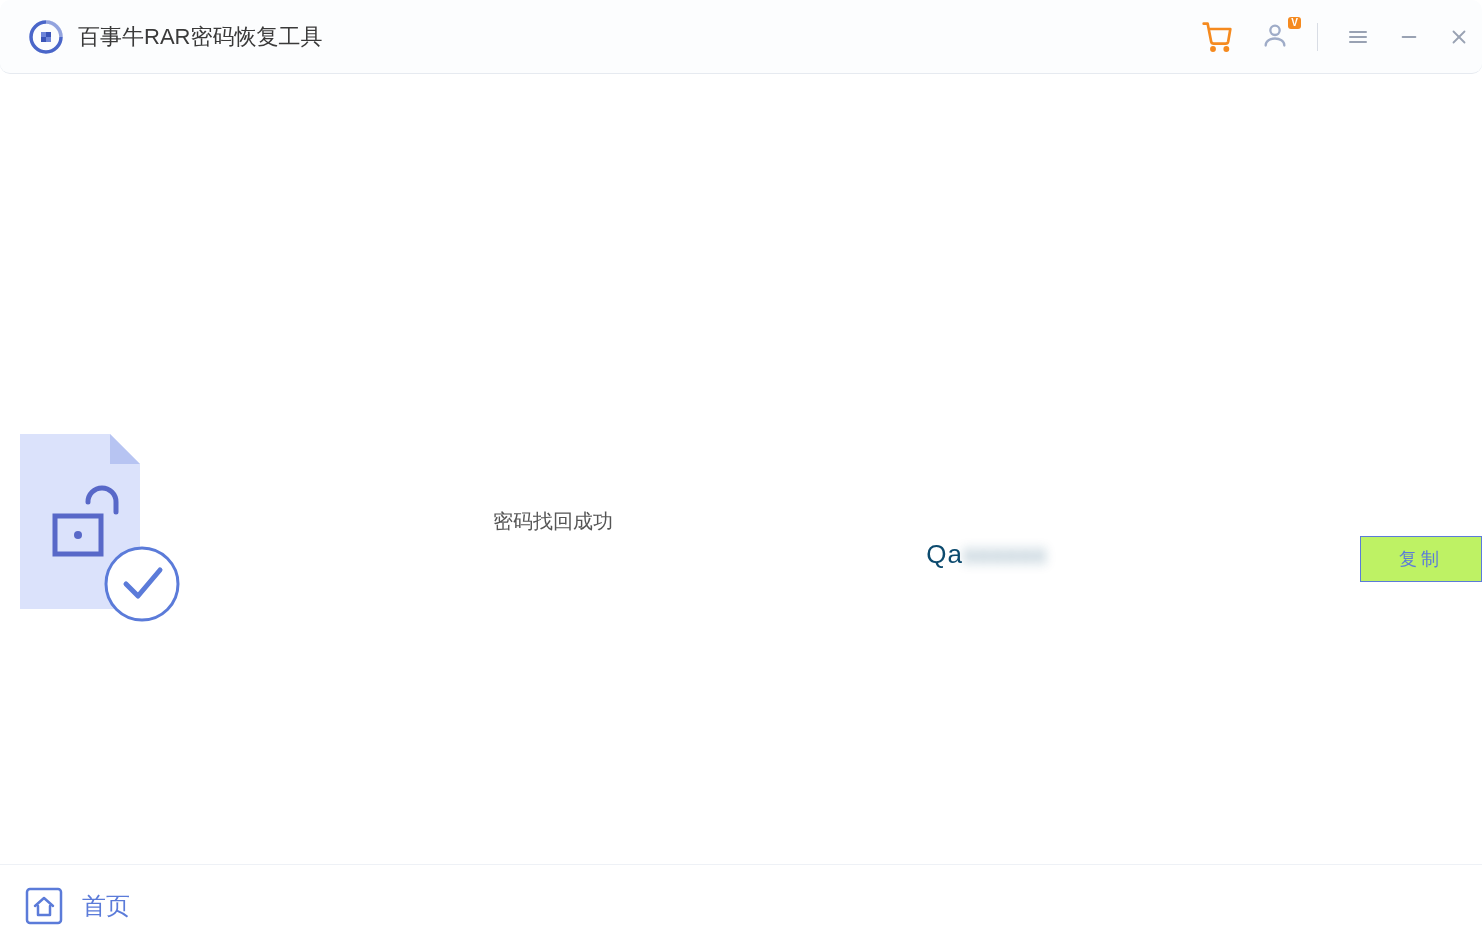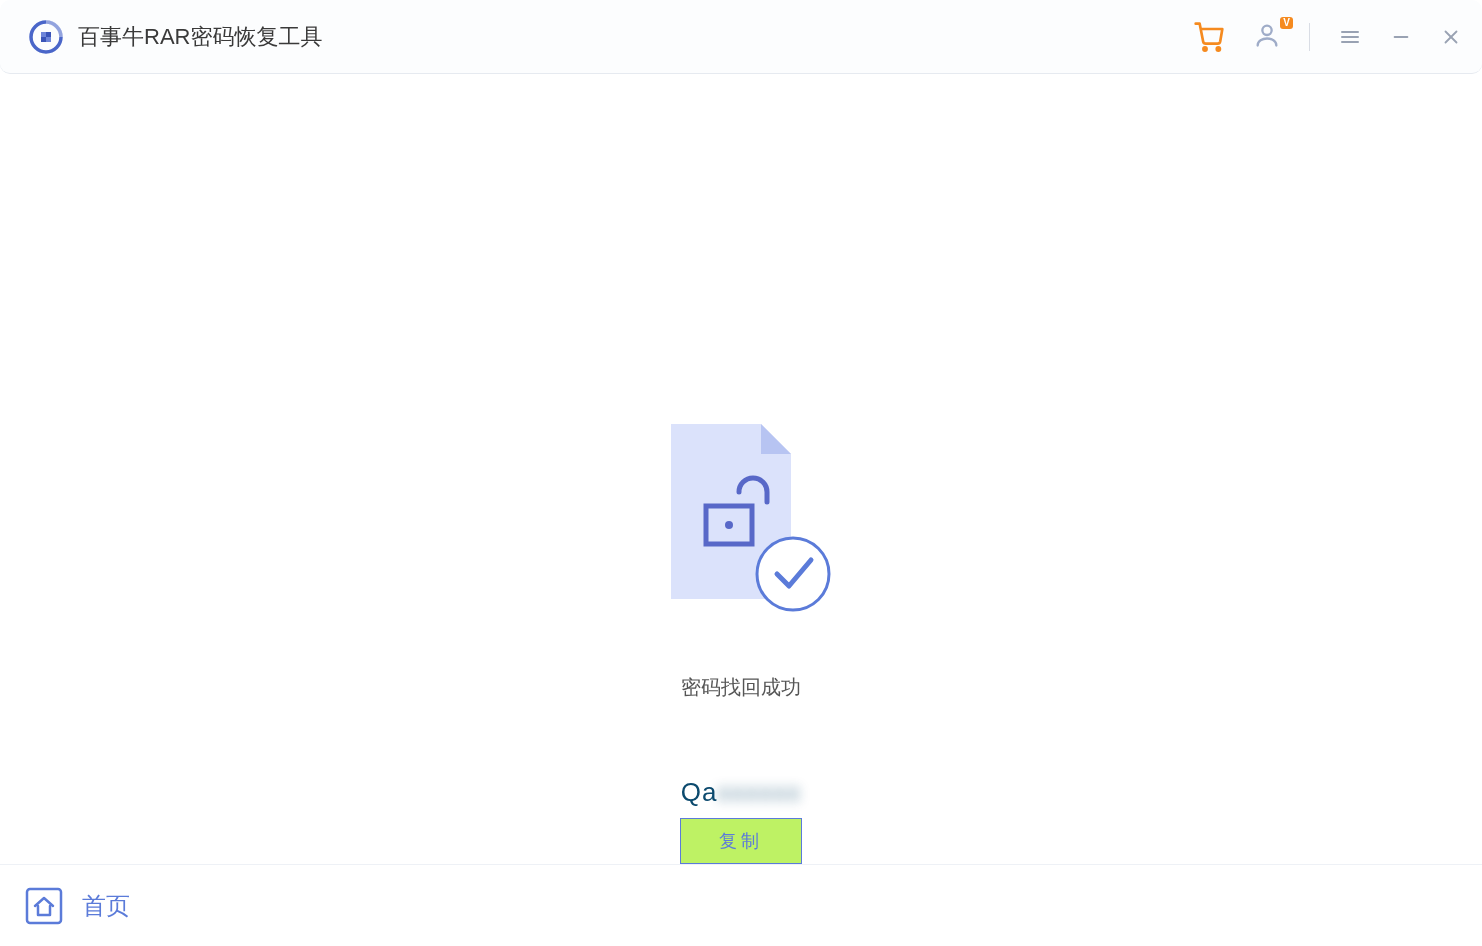--- a/index.html
+++ b/index.html
@@ -11,21 +11,21 @@
       display: flex;
       flex-direction: column;
       overflow: hidden;
     }
     .titlebar {
       height: 74px;
       background: #fcfdfe;
       border-bottom: 1px solid #e6eaf0;
       display: flex;
       align-items: center;
-      padding: 0 20px 0 28px;
+      padding: 0 12px 0 28px;
       border-radius: 10px;
     }
     .titlebar-left {
       display: flex;
       align-items: center;
       gap: 14px;
     }
     .app-title {
       font-size: 22px;
       color: #3a3a3a;
@@ -44,23 +44,23 @@
     }
     .icon-btn {
       display: flex;
       align-items: center;
       justify-content: center;
       cursor: pointer;
     }
     .content {
       flex: 1;
       display: flex;
-      flex-direction: column;
-      align-items: center;
-      justify-content: flex-end;
+      flex-direction: row;
+      align-items: center;
+      justify-content: space-between;
       padding-top: 180px;
     }
     .illus {
       position: relative;
       width: 180px;
       height: 190px;
       margin-bottom: 60px;
     }
     .status-text {
       font-size: 20px;

